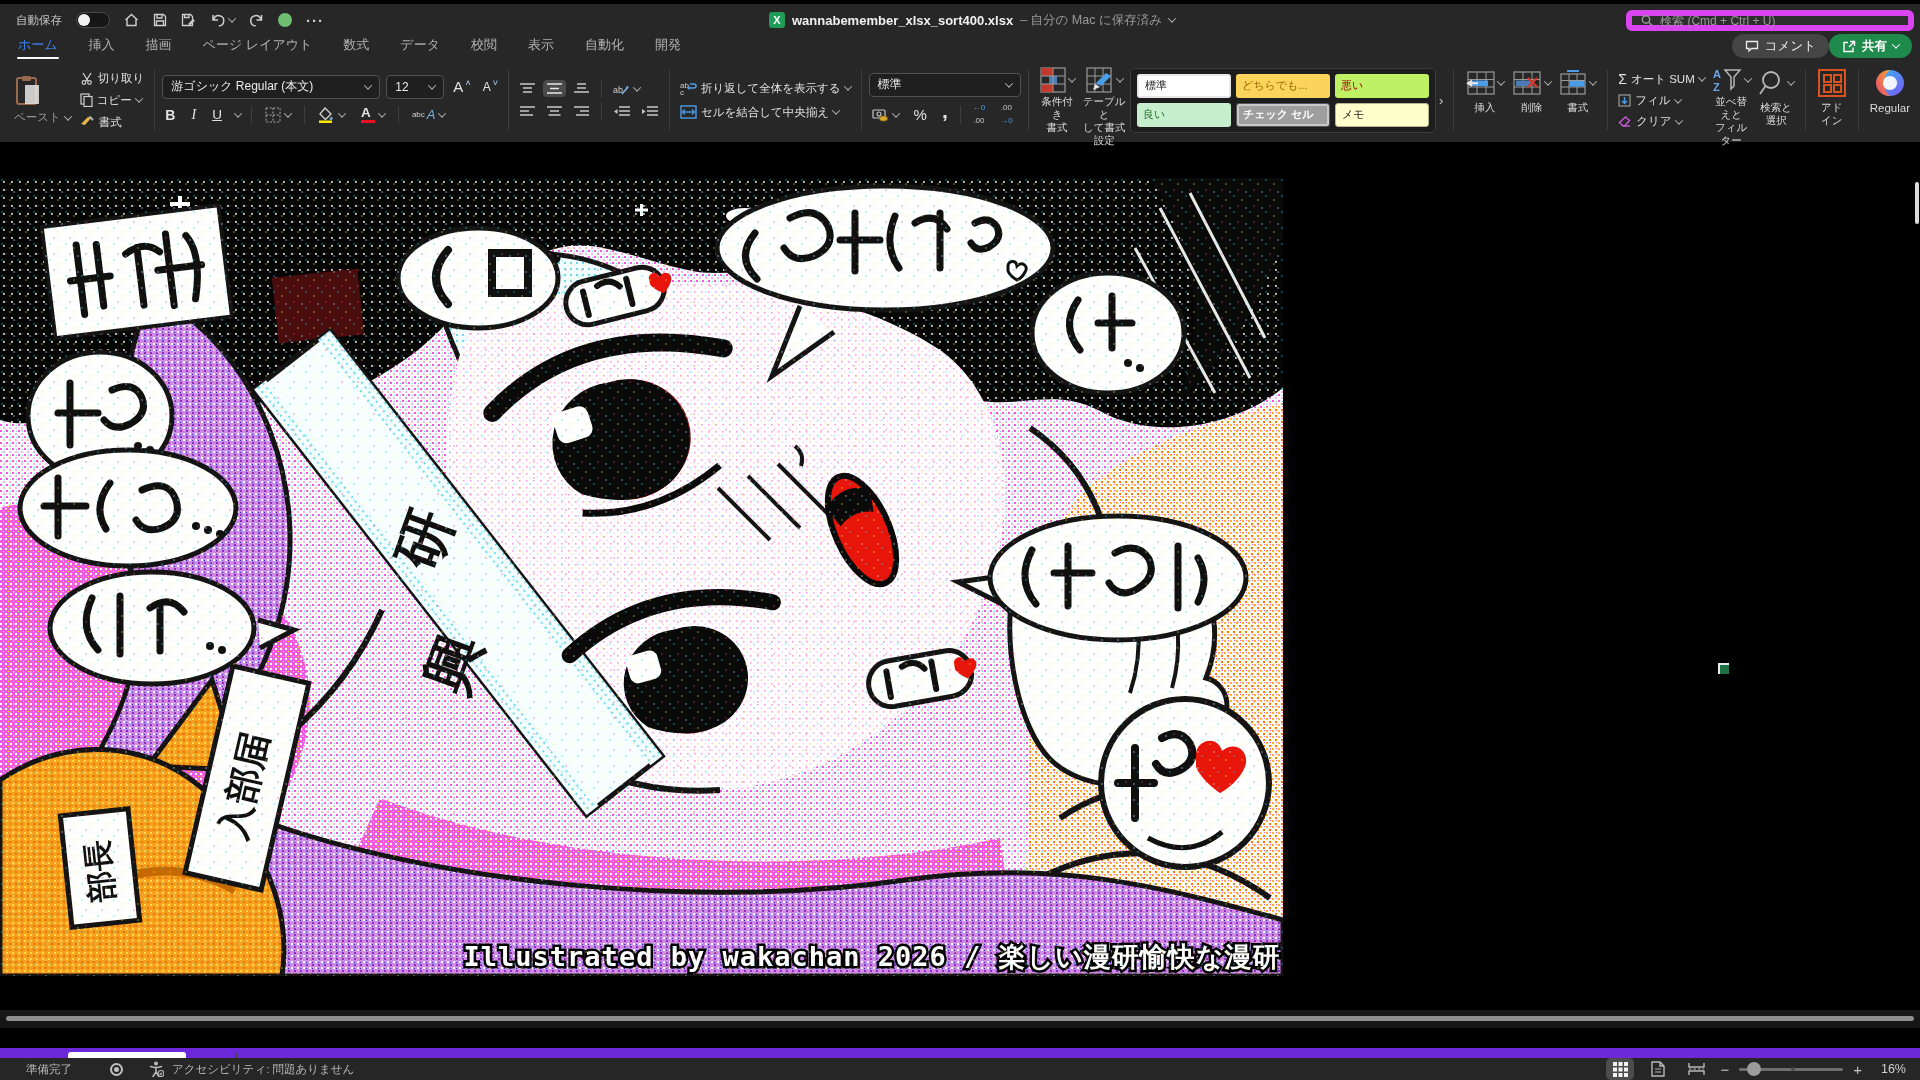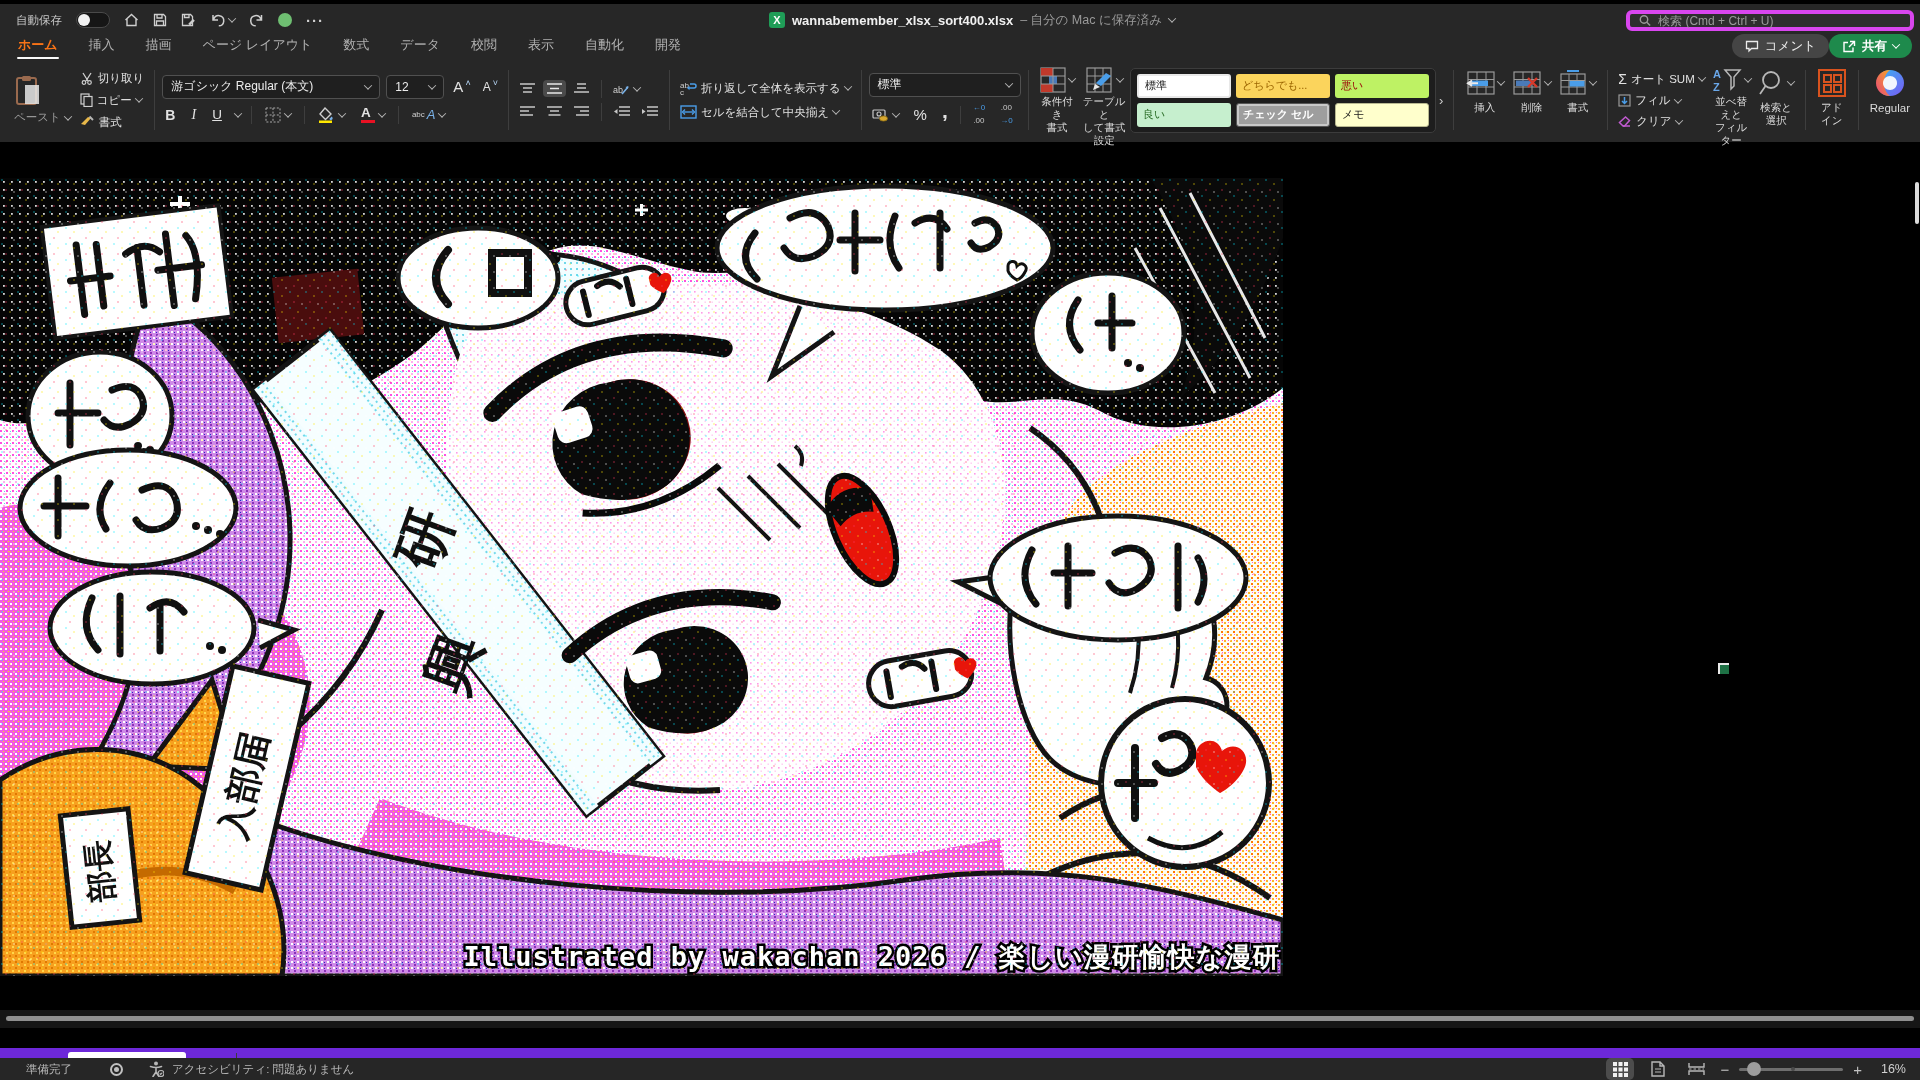--- a/index.html
+++ b/index.html
@@ -16,33 +16,33 @@
   .toggle .knob { position:absolute; left:1px; top:1px; width:12px; height:12px; background:#f2f2f2; border-radius:50%; }
   .tb-ic { color:#cfcfcf; font-size:15px; line-height:1; display:flex; align-items:center; }
   .tb-ic svg { display:block; }
   .green-dot { width:14px; height:14px; border-radius:50%; background:#6fbf72; }
   .tb-center { flex:1; display:flex; align-items:center; justify-content:center; gap:7px; min-width:0; }
   .xl-icon { width:16px; height:16px; background:#1f9d57; border-radius:3px; color:#fff; font-weight:bold;
     font-size:11px; display:flex; align-items:center; justify-content:center; }
   .doc-title { color:#f0f0f0; font-size:13px; font-weight:bold; }
   .doc-status { color:#9a9a9a; font-size:12.5px; }
   .search { position:absolute; right:6px; top:6px; width:288px; height:21px; background:#2e2e2e;
-    border:4px solid #d946ef; border-radius:6px; display:flex; align-items:center; gap:7px; padding:0 9px; }
+    border:6px solid #d946ef; border-radius:6px; display:flex; align-items:center; gap:7px; padding:0 9px; }
   .search input { background:transparent; border:none; outline:none; color:#d0d0d0; font-size:12px; width:100%; }
   .search input::placeholder { color:#9a9a9a; }
 
   .cv { width:6px; height:6px; border-right:1.6px solid #b4b4b4; border-bottom:1.6px solid #b4b4b4;
     display:inline-block; transform:rotate(45deg) translate(-1px,-1px); flex:0 0 auto; }
 
   
   #tabrow { position:absolute; top:32px; left:0; width:1920px; height:28px; background:#272727;
     display:flex; align-items:center; }
   .tabs { display:flex; gap:29px; padding-left:17px; }
   .rtab { font-size:13px; color:#b2b2b2; padding:4px 1px 6px; cursor:default; position:relative; white-space:nowrap; }
-  .rtab.active { color:#f97316; font-weight:bold; }
+  .rtab.active { color:#3b82f6; font-weight:normal; }
   .rtab.active:after { content:""; position:absolute; left:0; right:0; bottom:1px; height:2px; background:#fafafa; border-radius:2px; }
   .tabrow-right { margin-left:auto; display:flex; padding-right:8px; align-items:center; }
   .pill { height:24px; border-radius:13px; display:flex; align-items:center; gap:6px; padding:0 13px; font-size:12.5px; }
   .pill.dark { background:#454545; color:#ececec; }
   .pill.green { background:#1e8a4c; color:#fff; font-weight:bold; }
   .pill svg { display:block; }
 
   
   #ribbon { position:absolute; top:60px; left:0; width:1920px; height:82px; background:#272727;
     display:flex; align-items:stretch; padding:4px 6px 6px 8px; }

